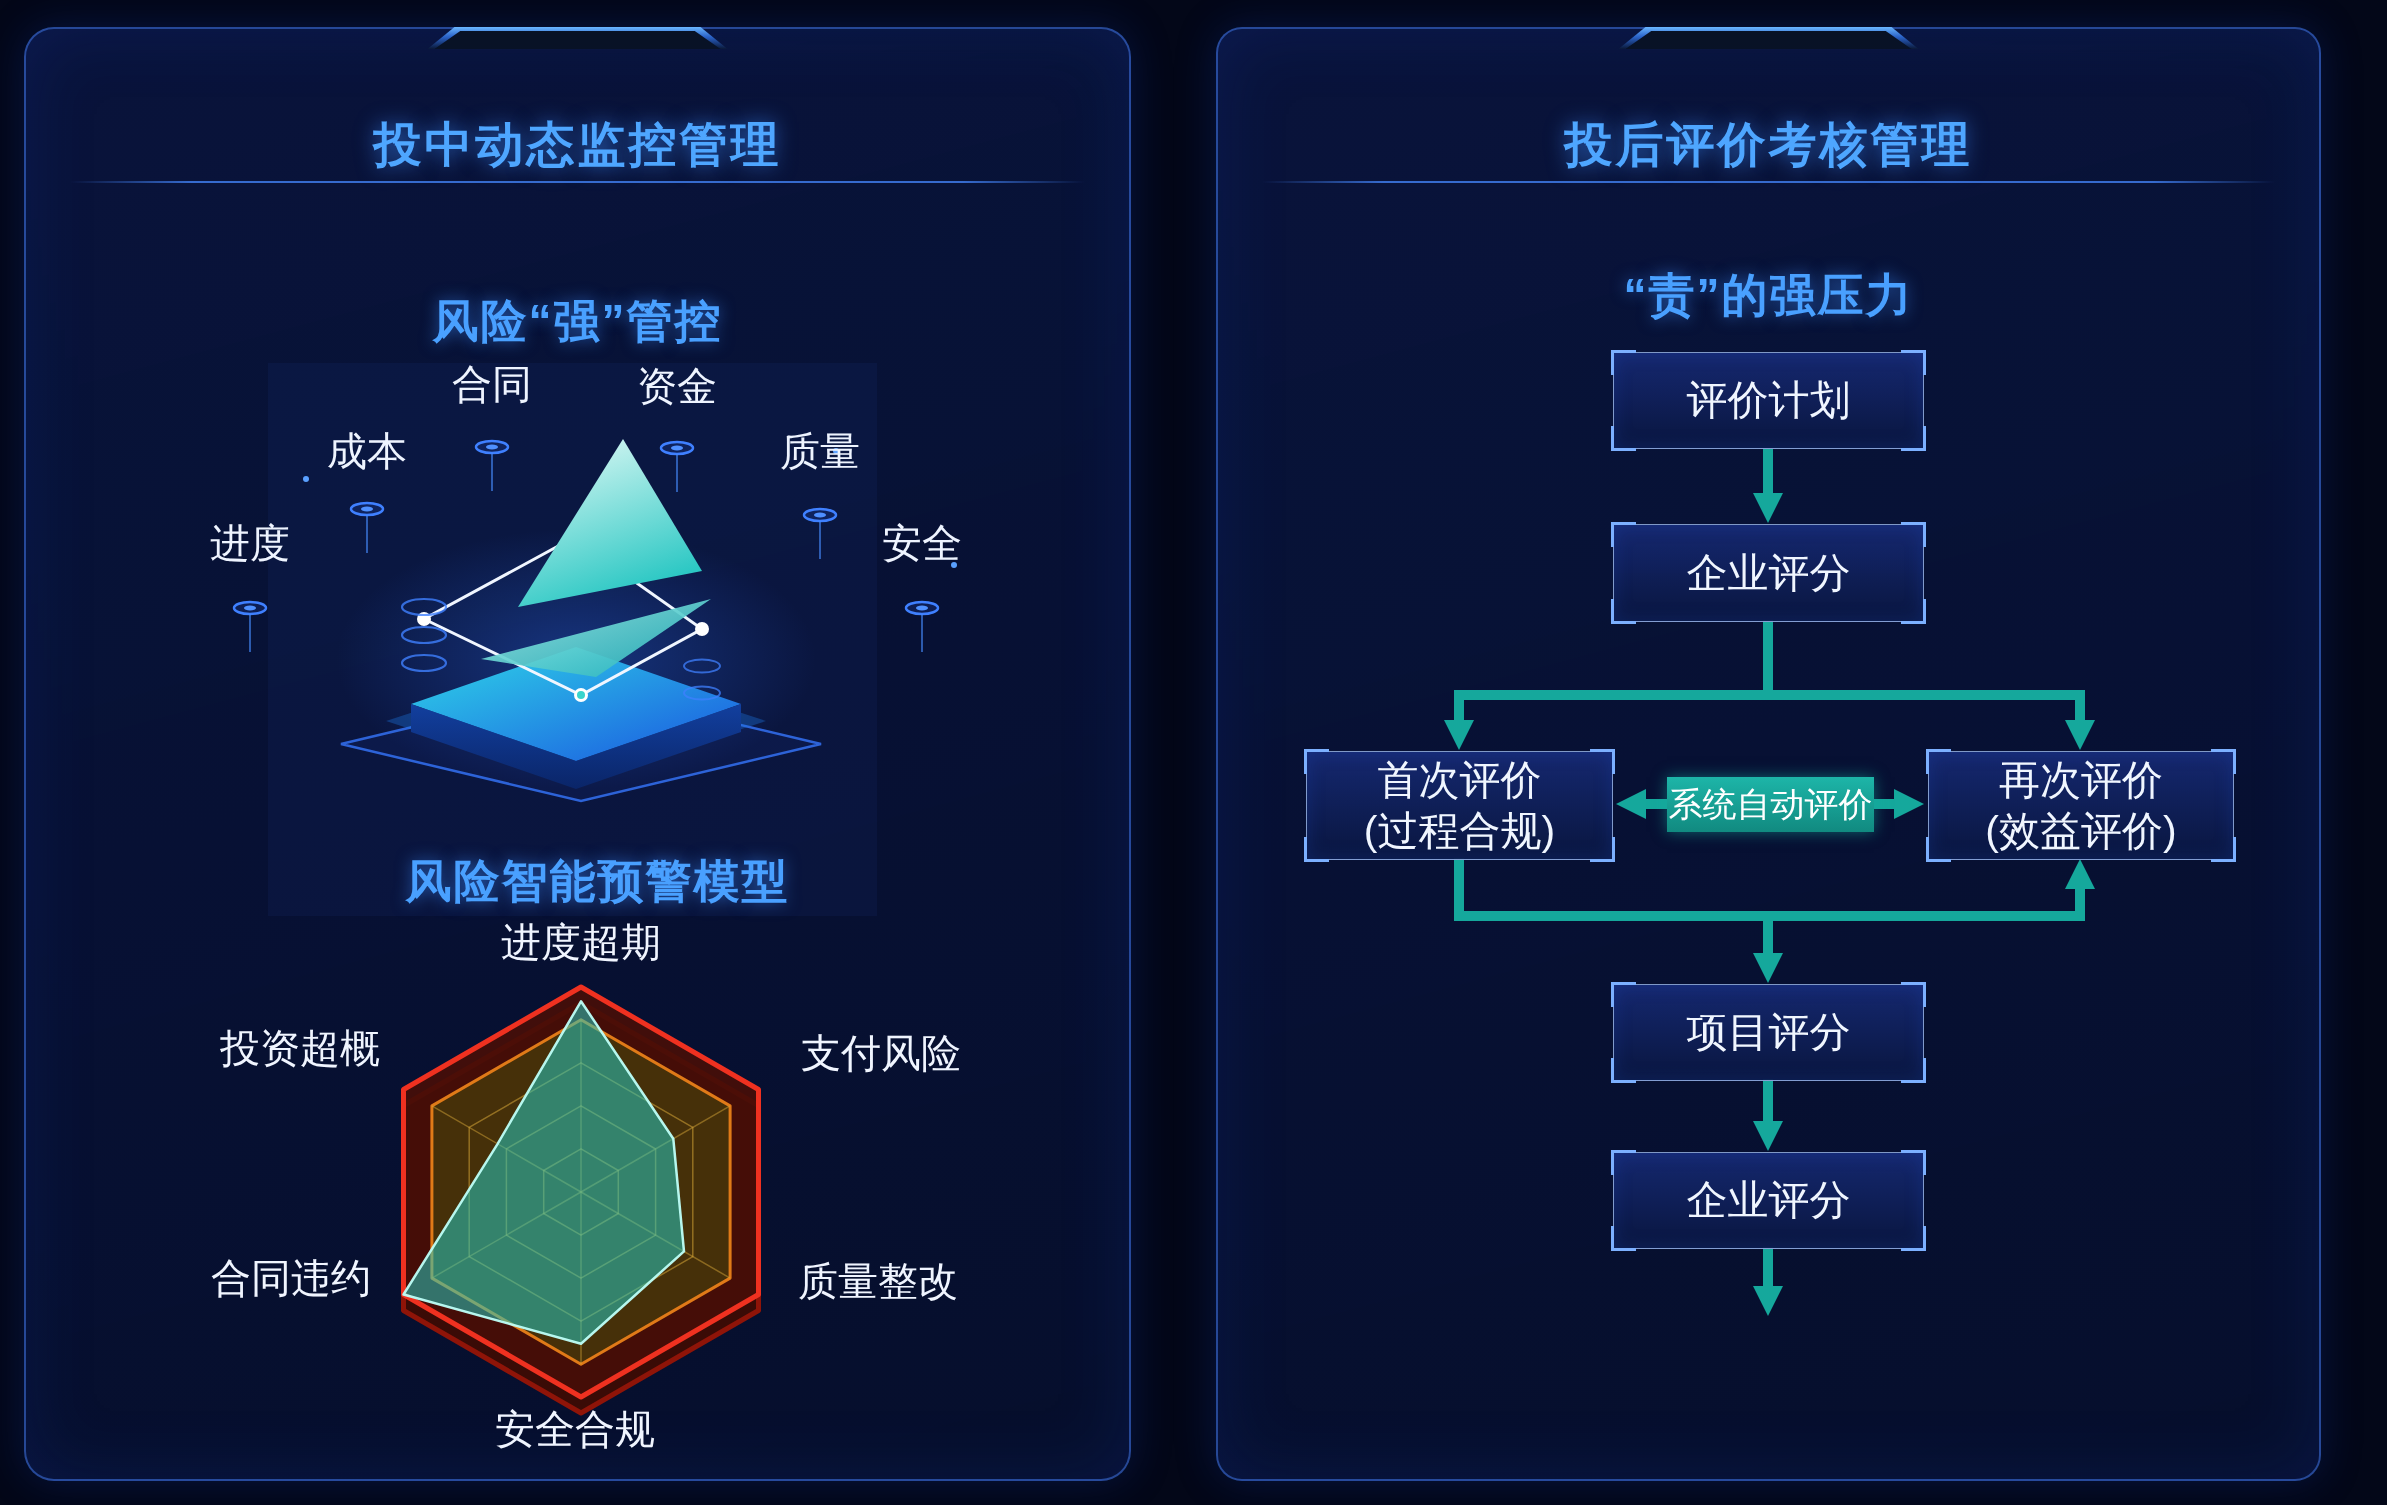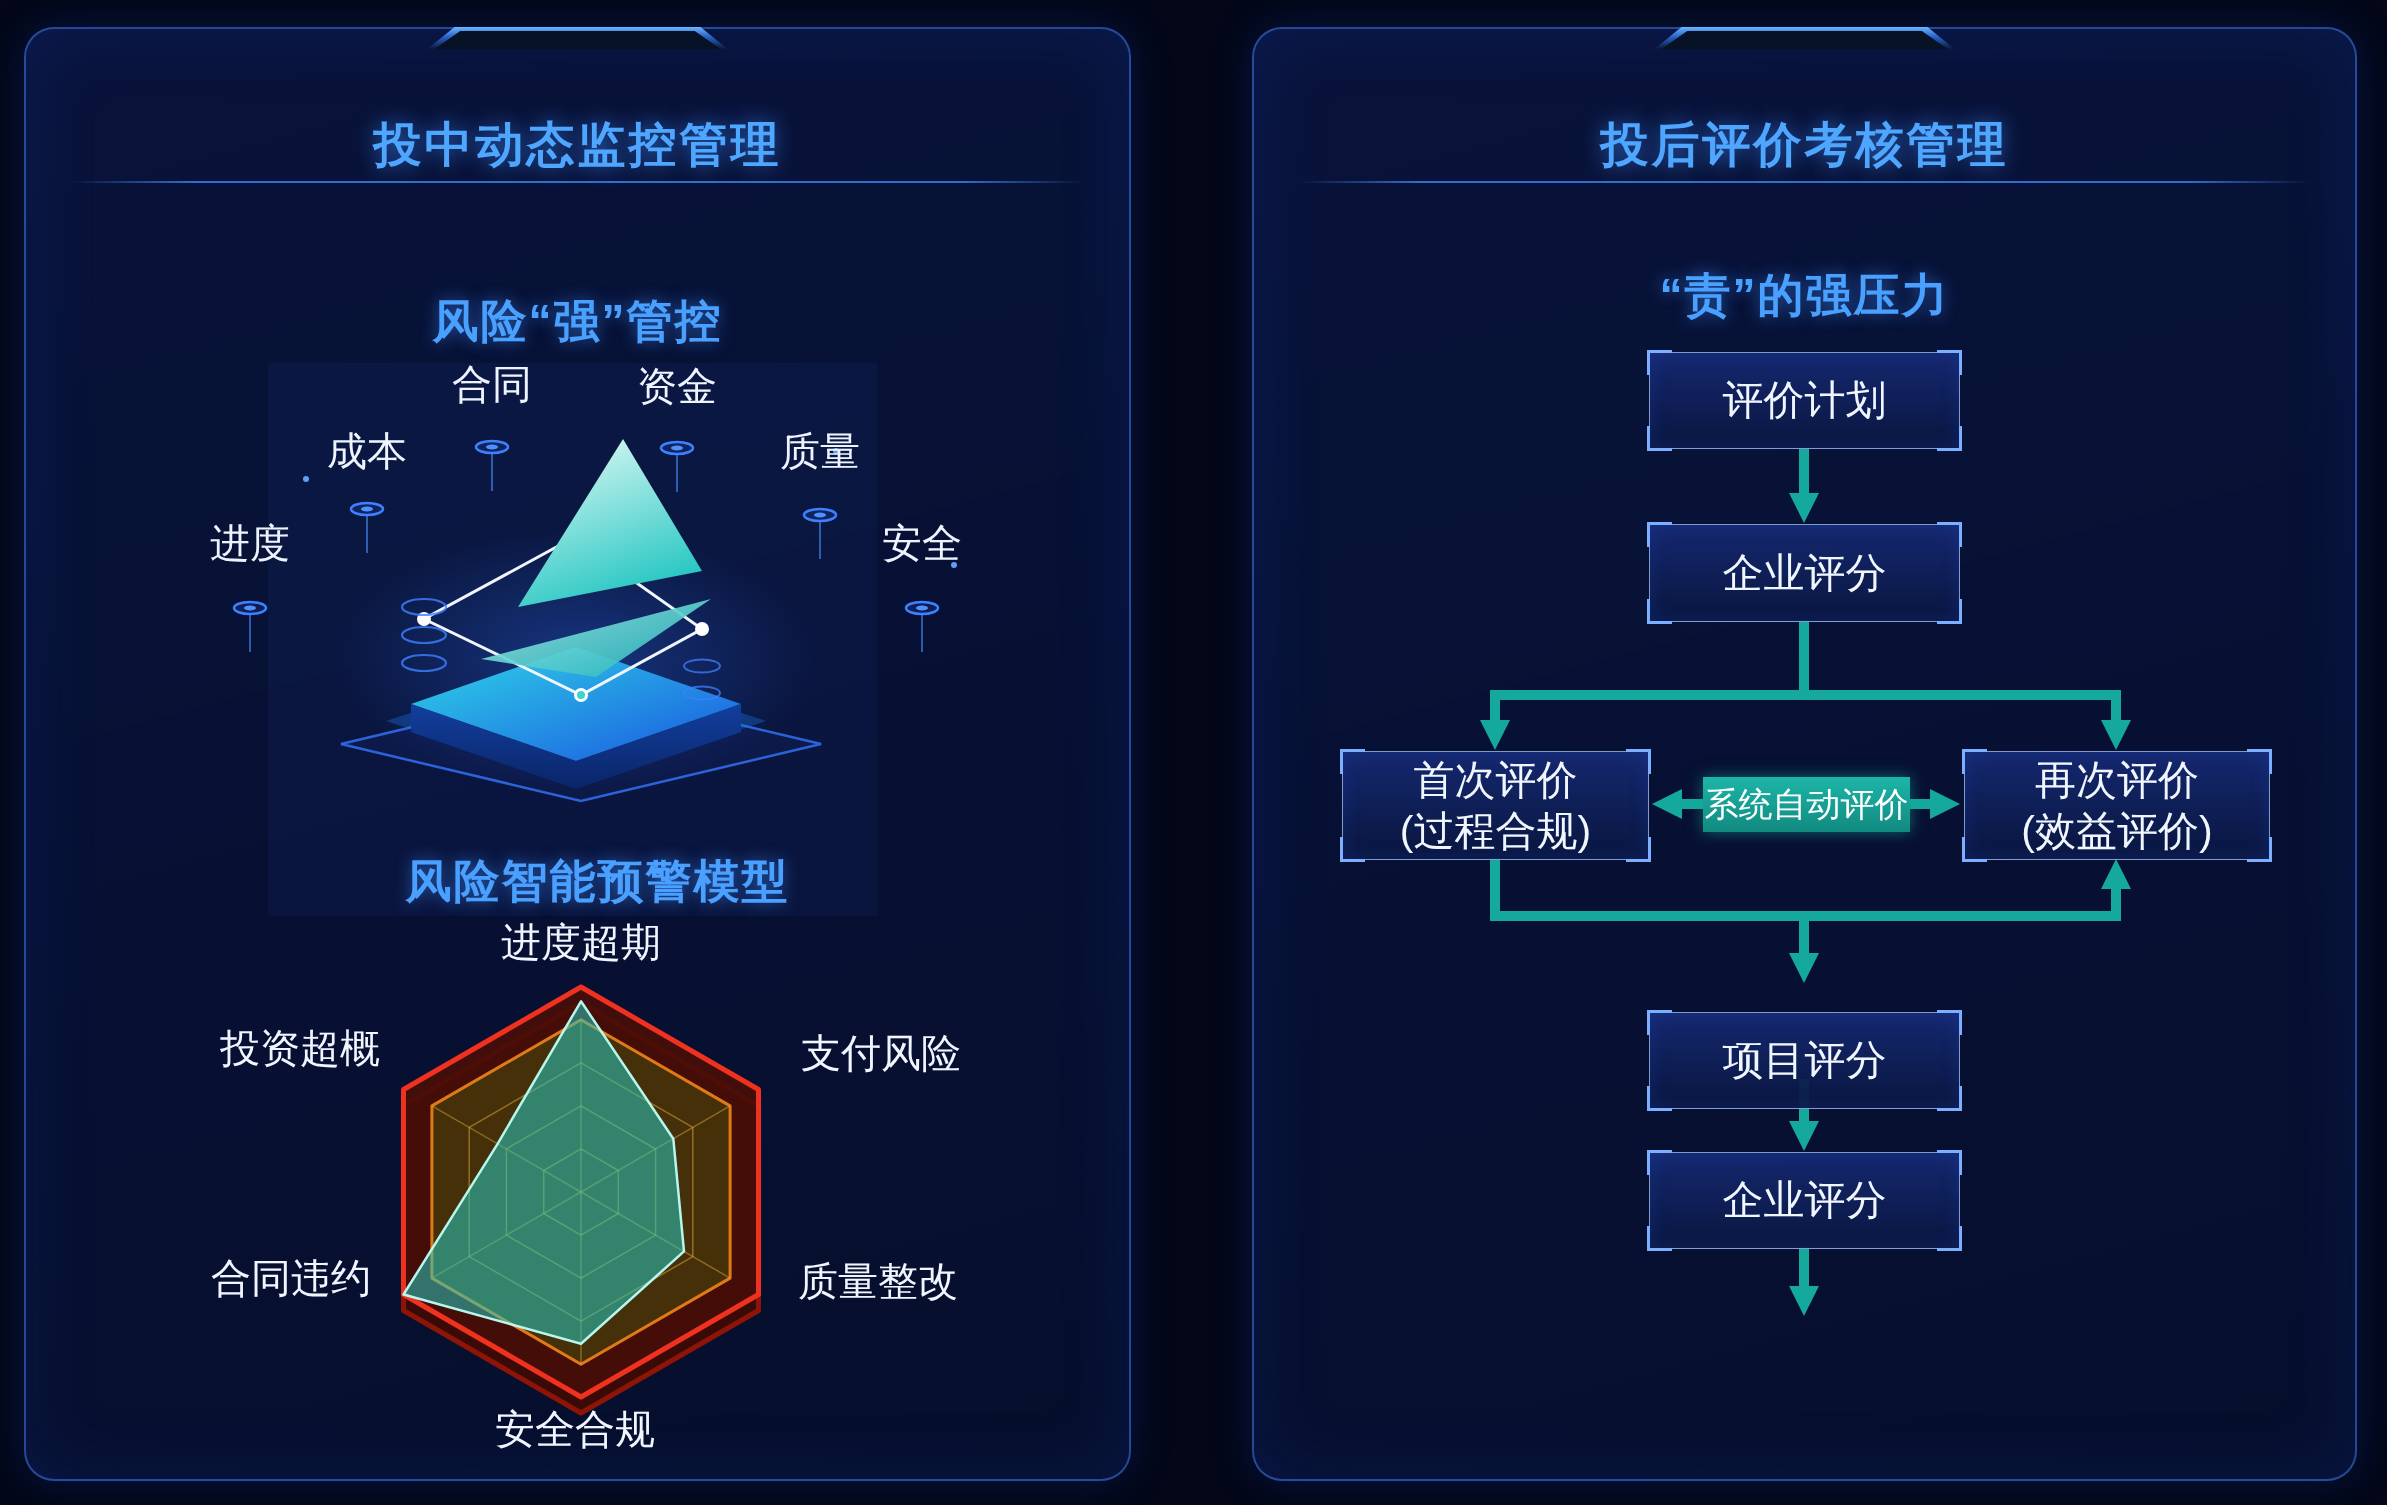--- a/index.html
+++ b/index.html
@@ -8,21 +8,21 @@
     background:#030718;
     font-family:"Liberation Sans",sans-serif;
   }
   .panel{
     position:absolute;top:27px;height:1450px;border-radius:30px;
     border:2px solid rgba(70,130,255,.5);
     background:linear-gradient(165deg, rgba(13,28,82,.62), rgba(7,16,48,.85));
     box-shadow:0 0 40px rgba(20,60,180,.25), inset 0 0 70px rgba(20,60,180,.18);
   }
   .panel.left{left:24px;width:1103px;}
-  .panel.right{left:1252px;width:1101px;}
+  .panel.right{left:1216px;width:1101px;border-radius:26px;}
   .tab-notch{position:absolute;top:-2px;left:50%;transform:translateX(-50%);width:300px;height:22px;}
   .tab-notch .outer{width:100%;height:100%;
     clip-path:polygon(9% 0,91% 0,100% 100%,0 100%);
     background:linear-gradient(180deg,#6ab6ff 0%,#2a62c8 45%,#0a1838 100%);}
   .tab-notch .inner{position:absolute;left:7px;top:4px;width:calc(100% - 14px);height:calc(100% - 4px);
     clip-path:polygon(9% 0,91% 0,100% 100%,0 100%);
     background:#081226;}
   .panel-title{
     position:absolute;top:84px;left:0;width:100%;text-align:center;
     font-size:48px;font-weight:bold;letter-spacing:3px;color:#4ea6ff;
@@ -249,21 +249,21 @@
     <span class="fb-label">(过程合规)</span>
   </div>
   <div class="flow-box" style="left:710px;top:722px;width:304px;height:107px;">
     <span class="fb-corners"></span>
     <span class="fb-label">再次评价</span>
     <span class="fb-label">(效益评价)</span>
   </div>
   <div class="sys-box">
     <span class="fb-label">系统自动评价</span>
   </div>
-  <div class="flow-box" style="left:395px;top:955px;width:309px;height:95px;margin-top:28px;">
+  <div class="flow-box" style="left:395px;top:955px;width:309px;height:95px;">
     <span class="fb-corners"></span>
     <span class="fb-label">项目评分</span>
   </div>
   <div class="flow-box" style="left:395px;top:1123px;width:309px;height:95px;">
     <span class="fb-corners"></span>
     <span class="fb-label">企业评分</span>
   </div>
 </div>
 
 </body></html>

